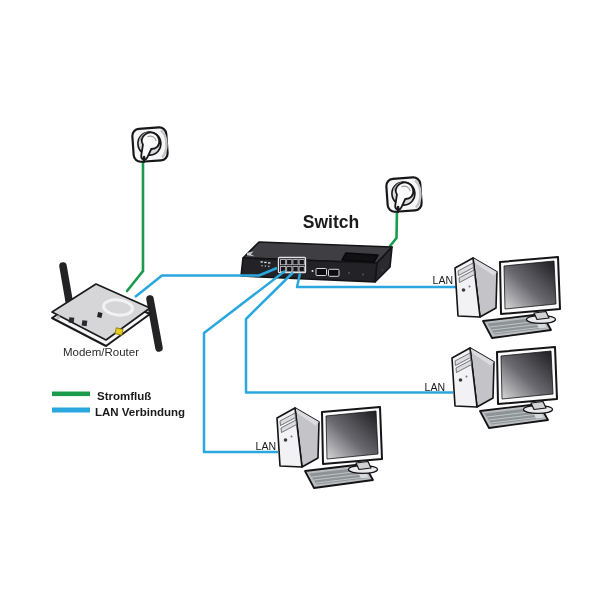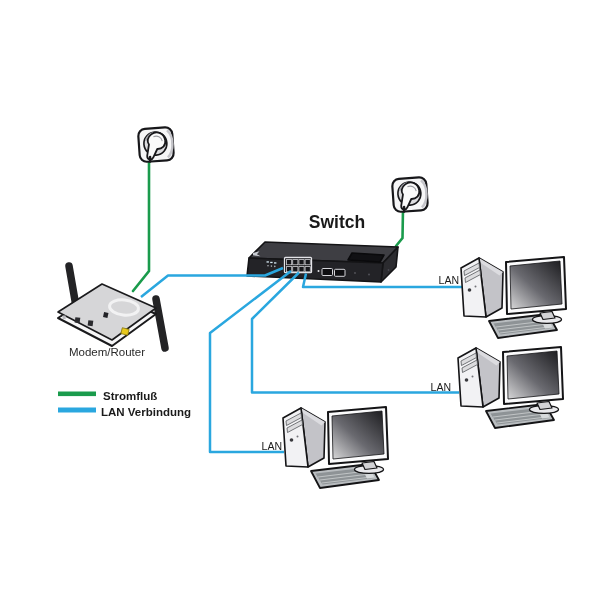--- a/index.html
+++ b/index.html
@@ -1,20 +1,19 @@
 <!DOCTYPE html>
 <html><head>
 <meta charset="utf-8">
 <style>
   html, body { margin: 0; padding: 0; background: #ffffff; }
   #stage {
     width: 589px; height: 615px; position: relative;
     background: #ffffff; overflow: hidden;
     font-family: "Liberation Sans", sans-serif;
-    padding-left: 6px;
   }
   svg text { font-family: "Liberation Sans", sans-serif; fill: #1a1a1a; }
   .title-text { font-size: 17.5px; font-weight: bold; }
   .device-label { font-size: 11.5px; fill: #2b2b2b; }
   .lan-label { font-size: 10.5px; fill: #1a1a1a; }
   .legend-label { font-size: 11.5px; font-weight: bold; fill: #1a1a1a; }
 </style>
 </head>
 <body>
 

